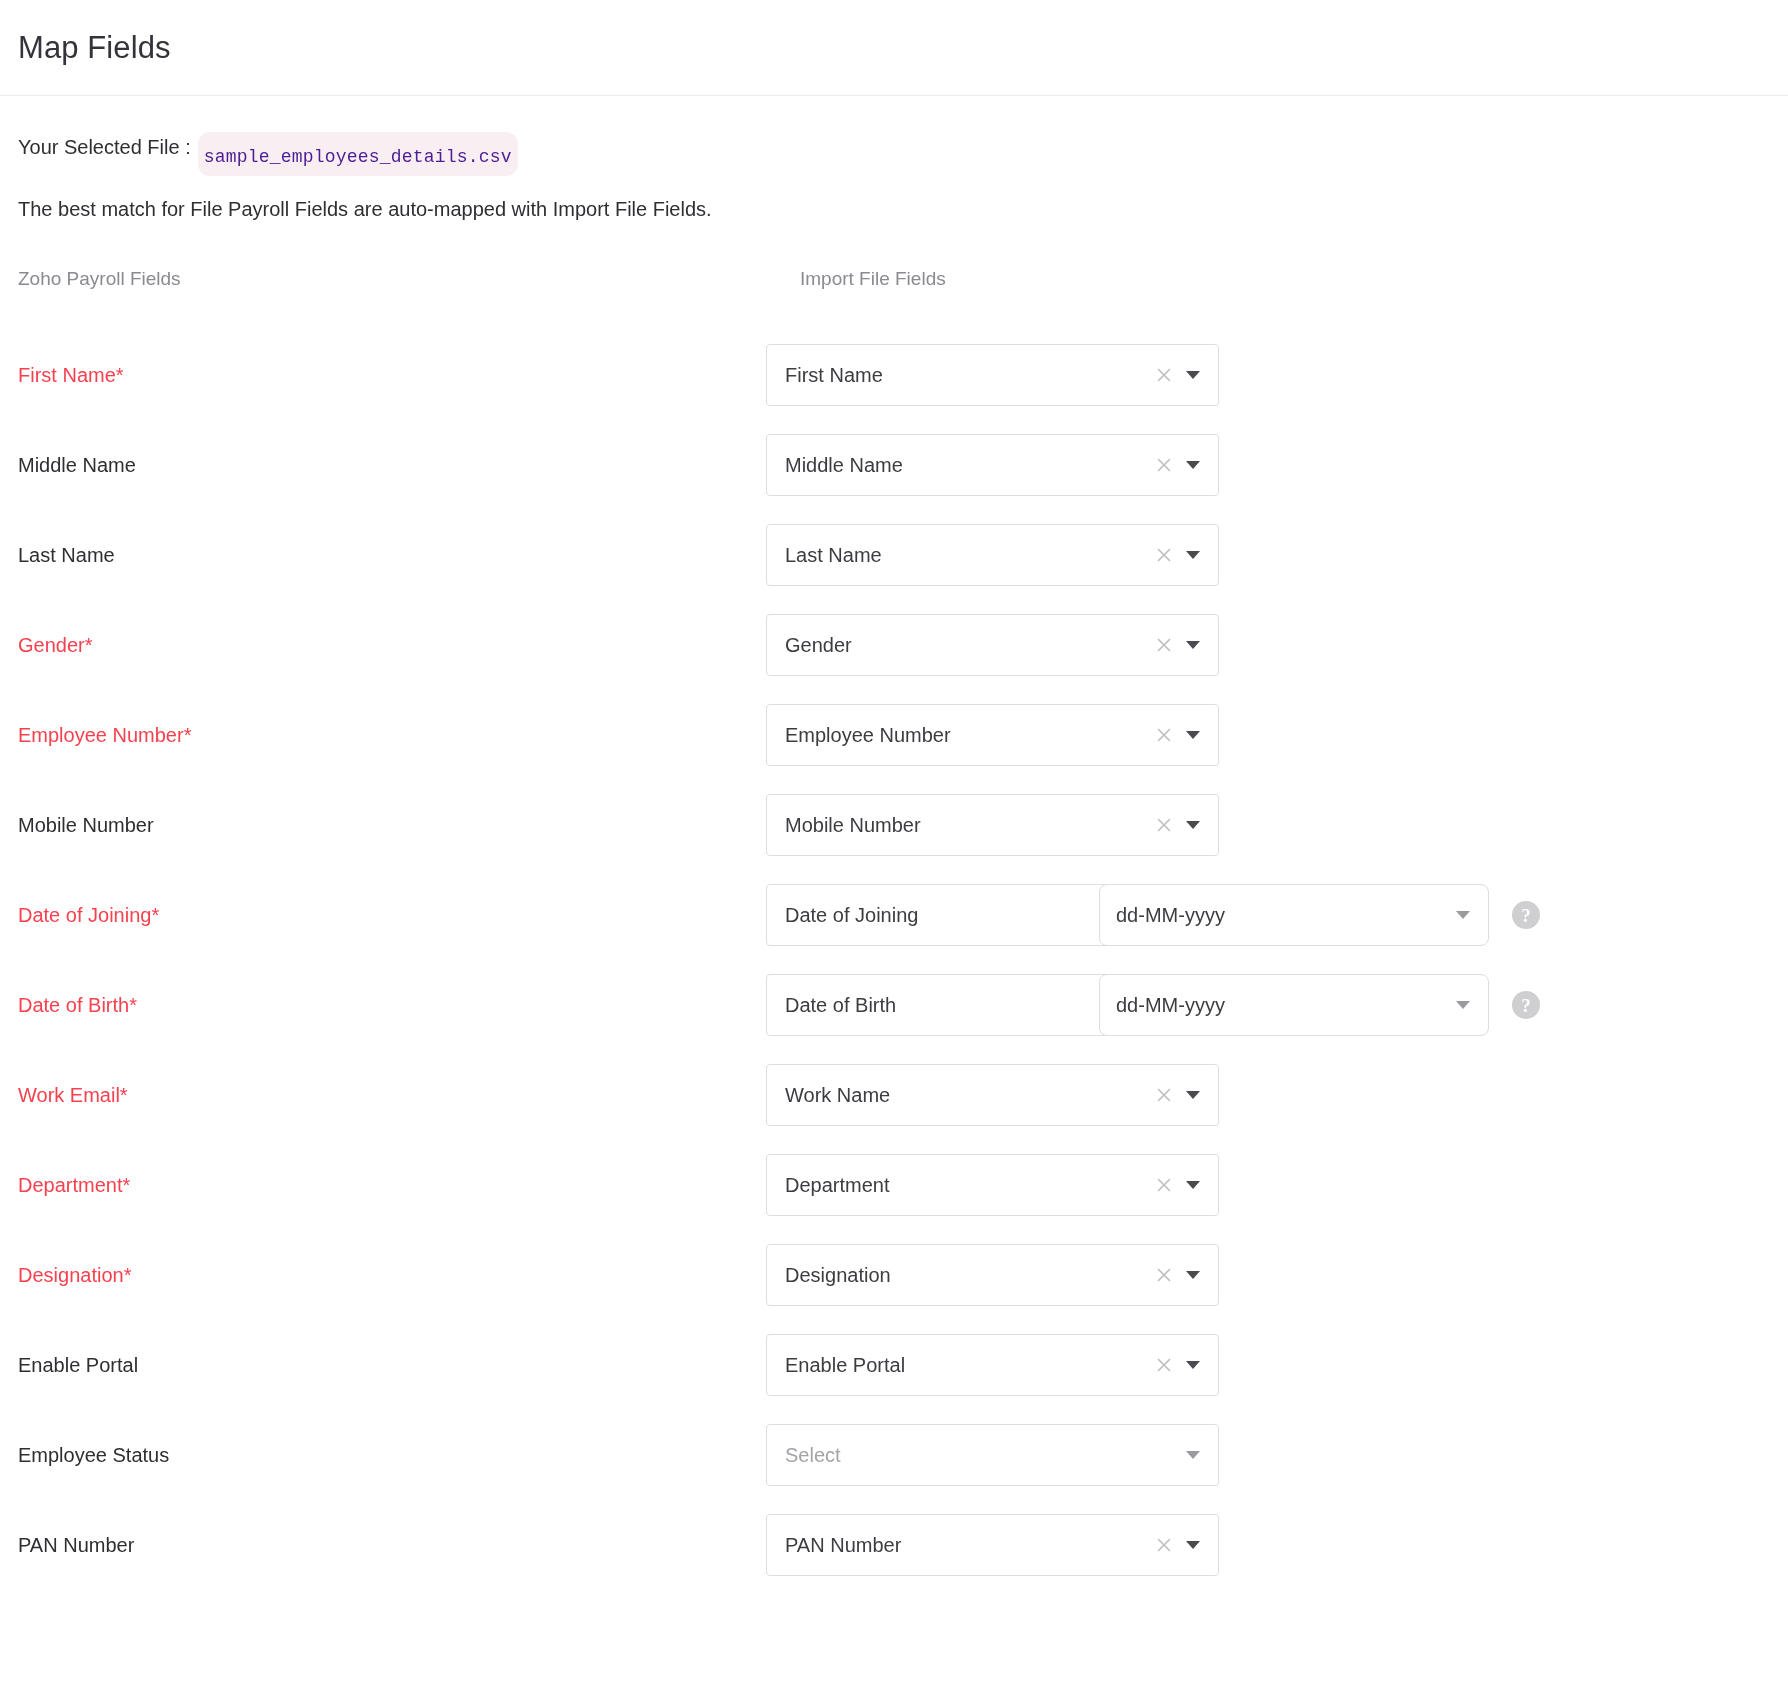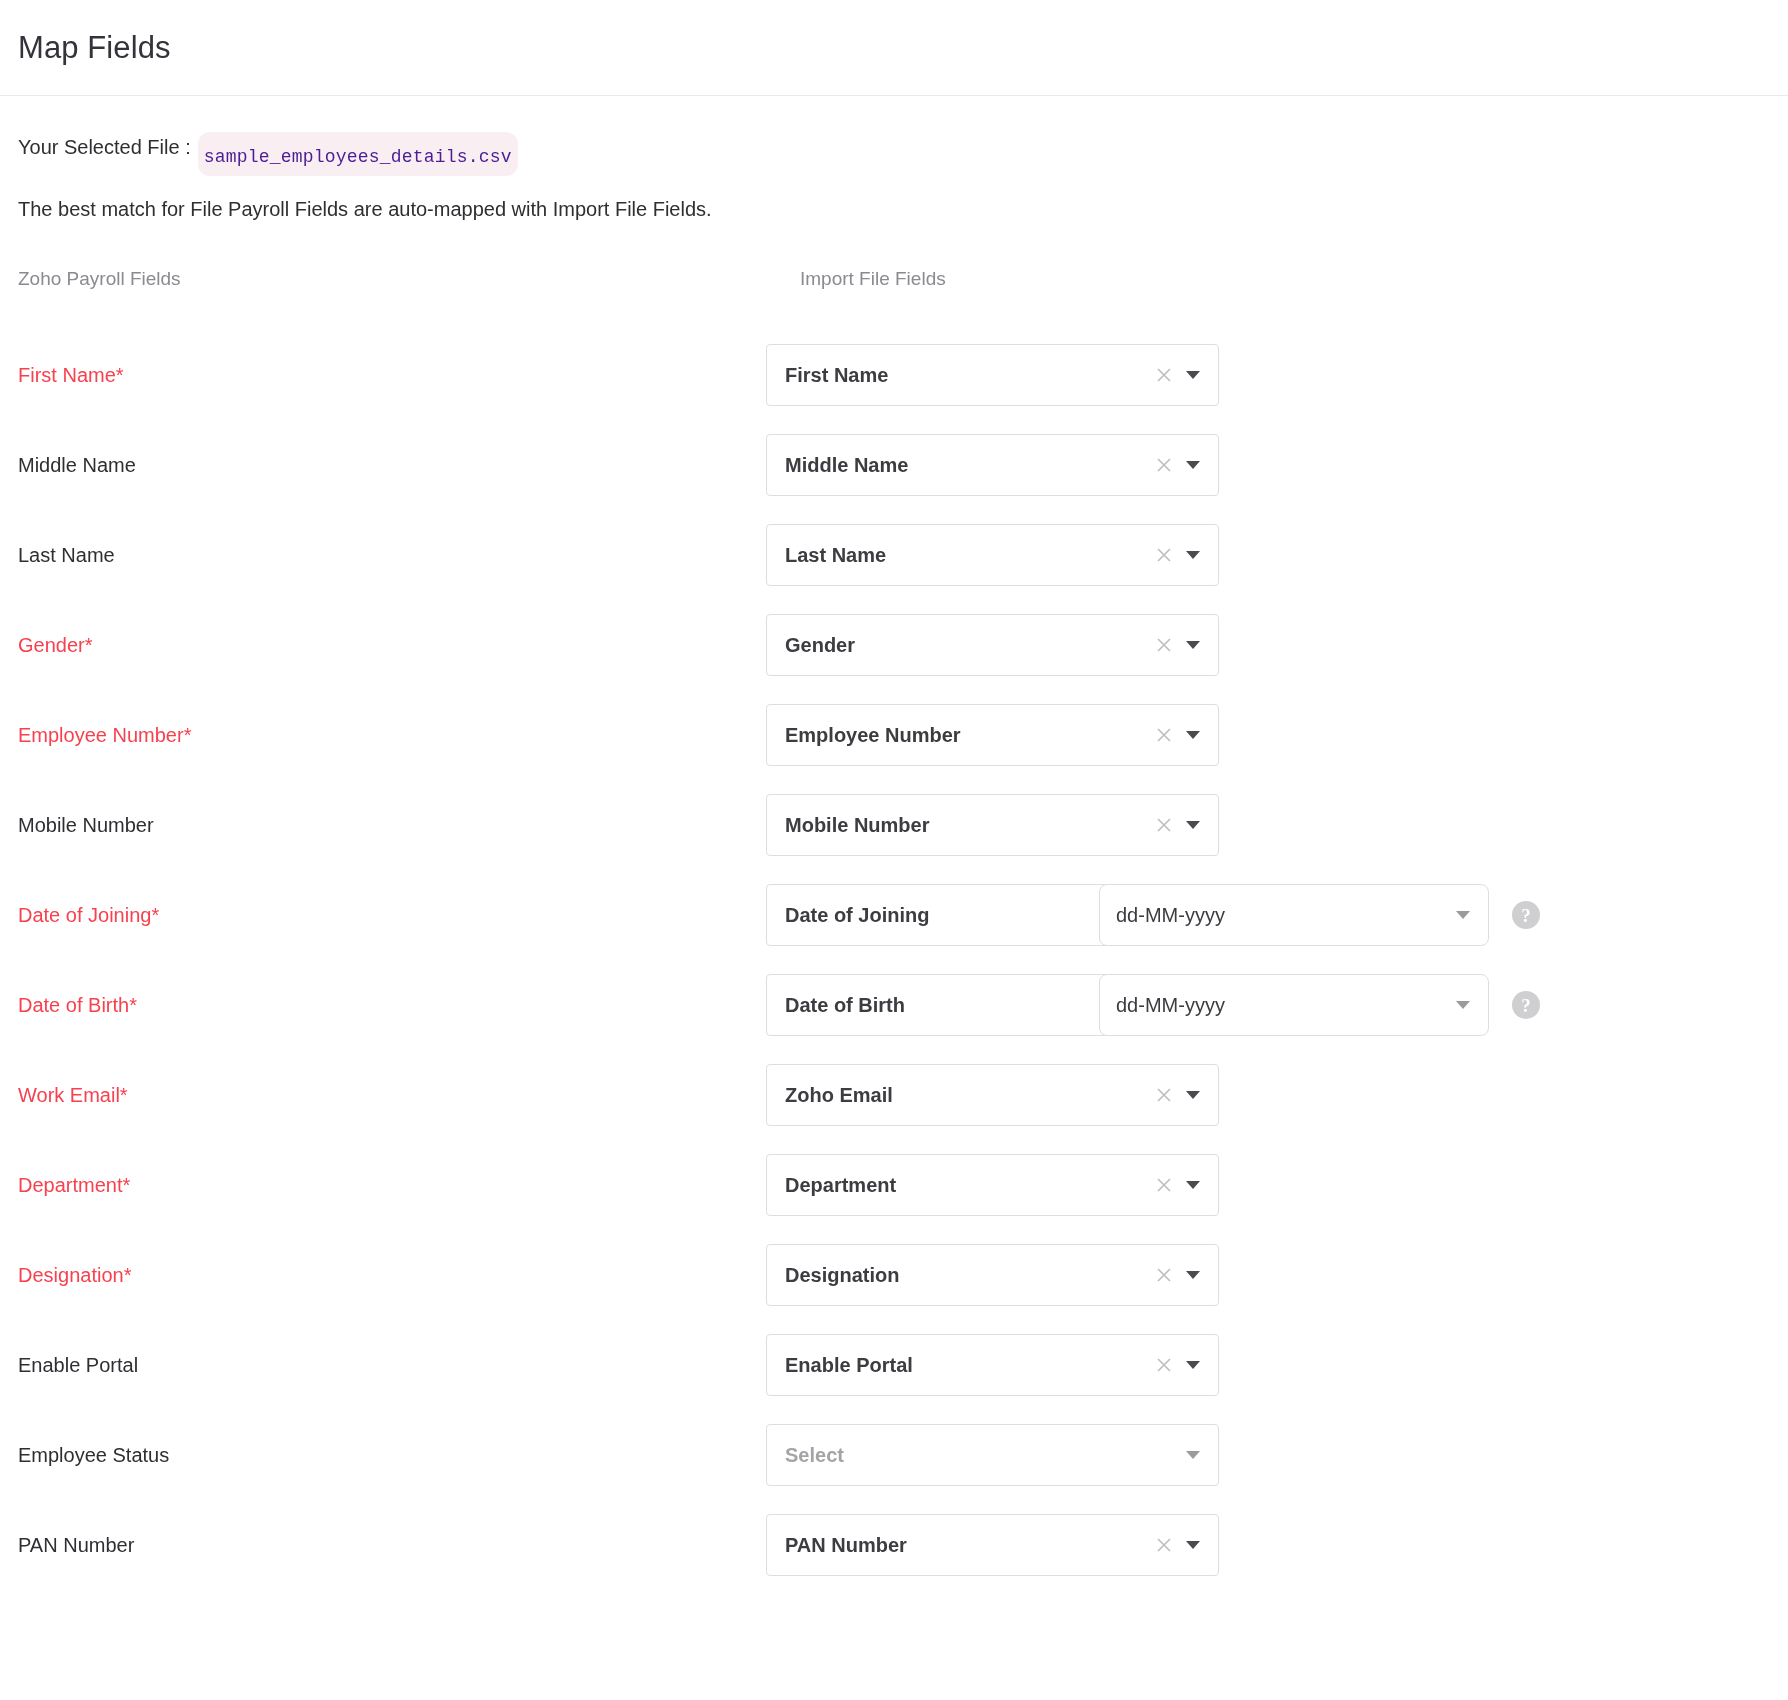--- a/index.html
+++ b/index.html
@@ -100,21 +100,20 @@
     position: absolute;
     left: 766px;
     width: 453px;
     height: 62px;
     border: 1px solid #dededf;
     border-radius: 4px;
     background: #ffffff;
     display: flex;
     align-items: center;
     cursor: pointer;
-    font-weight: bold;
   }
   .select-value {
     flex: 1;
     padding-left: 18px;
     font-size: 20px;
     color: #3c3c41;
     white-space: nowrap;
     overflow: hidden;
     text-overflow: ellipsis;
   }
@@ -324,21 +323,21 @@
         <div class="select-value">dd-MM-yyyy</div>
         <div class="caret-icon muted">
           <span class="tri"></span>
         </div>
       </div>
       <div class="help-icon">?</div>
     </div>
     <div class="map-row">
       <div class="field-label required">Work Email*</div>
       <div class="select-box">
-        <div class="select-value">Zoho Email</div>
+        <div class="select-value">Work Name</div>
         <div class="clear-icon">
           <svg width="22" height="22" viewBox="0 0 22 22" aria-hidden="true">
             <path d="M5.5 5.5 L16.5 16.5 M16.5 5.5 L5.5 16.5" stroke="#bfbfc3" stroke-width="1.7" fill="none" stroke-linecap="round"></path>
           </svg>
         </div>
         <div class="caret-icon">
           <span class="tri"></span>
         </div>
       </div>
     </div>

